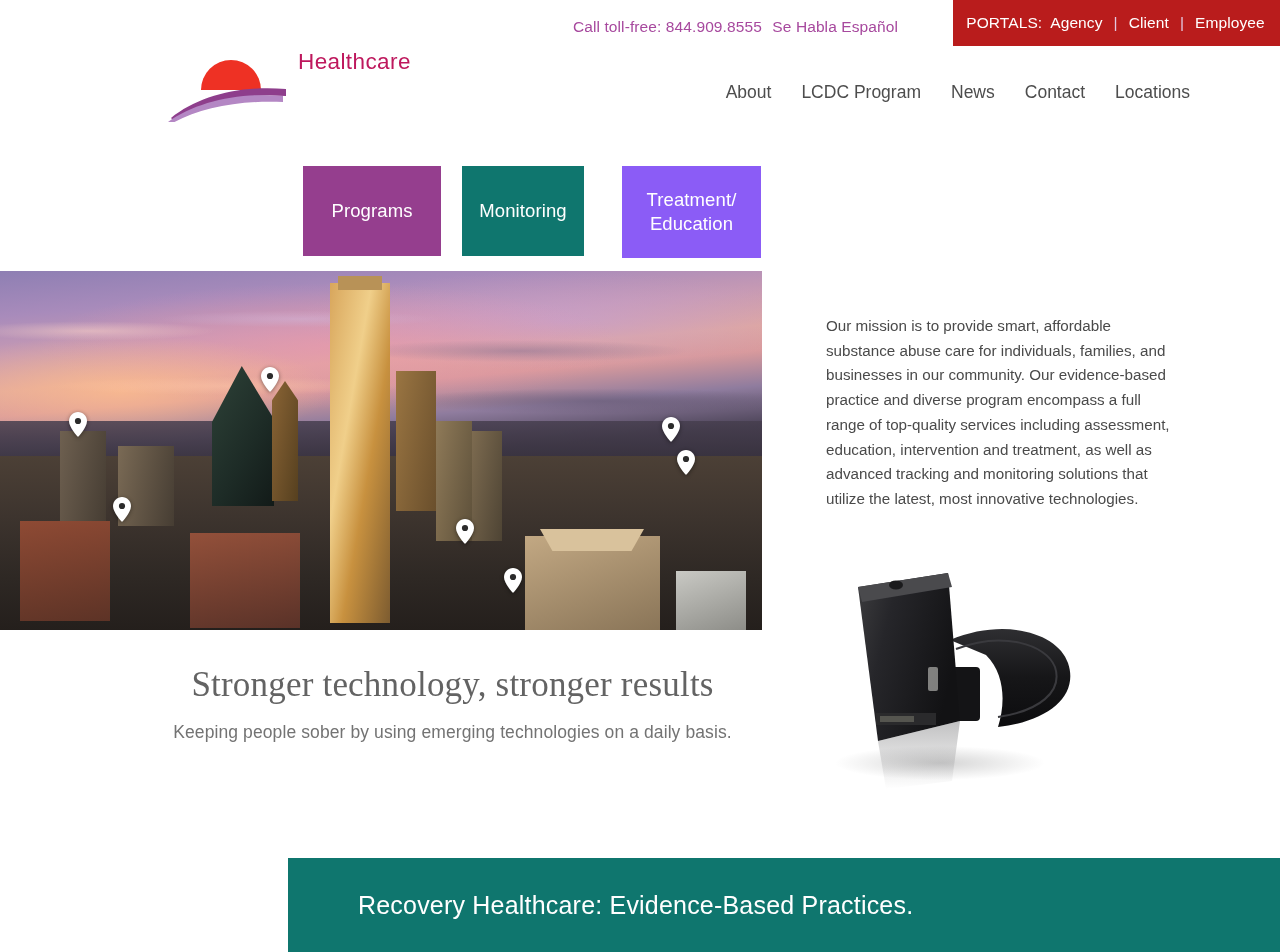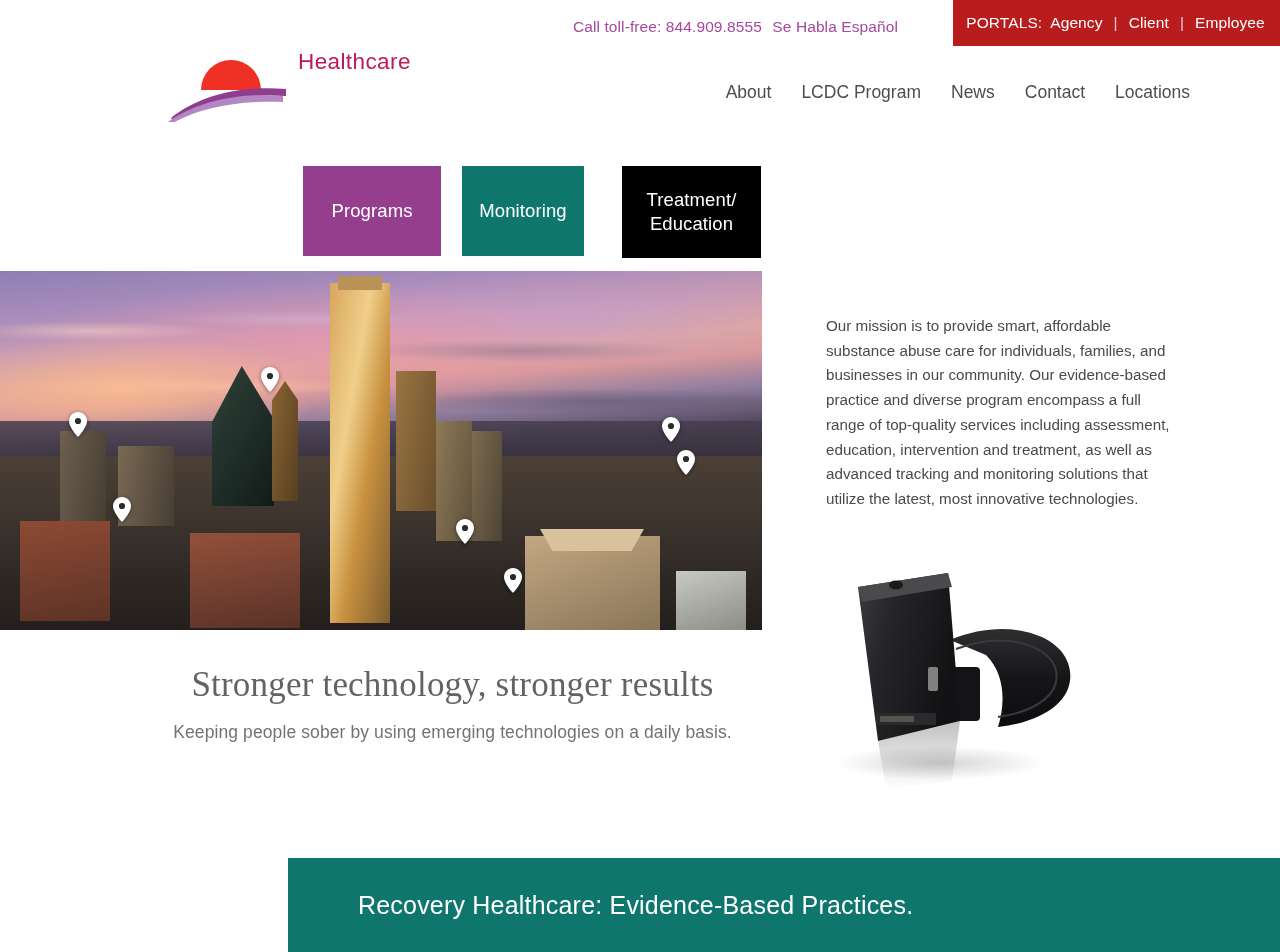--- a/index.html
+++ b/index.html
@@ -57,21 +57,21 @@
 
   
   #tiles { position:absolute; left:0; top:0; width:1280px; height:270px; }
   .tile {
     position:absolute; display:flex; align-items:center; justify-content:center;
     color:#ffffff; font-size:18.5px; text-align:center; line-height:1.28;
     letter-spacing:.1px;
   }
   #tile-programs  { left:303px; top:166px; width:138px; height:90px; background:#953E8E; }
   #tile-monitoring{ left:462px; top:166px; width:122px; height:90px; background:#0f766e; }
-  #tile-treatment { left:622px; top:166px; width:139px; height:92px; background:#000000; }
+  #tile-treatment { left:622px; top:166px; width:139px; height:92px; background:#8b5cf6; }
 
   
   #hero-image {
     position:absolute; left:0; top:271px; width:762px; height:359px;
     overflow:hidden;
   }
   .sky {
     position:absolute; left:0; top:0; width:762px; height:185px;
     background:
       radial-gradient(ellipse 300px 80px at 120px 120px, rgba(255,190,140,.75), rgba(255,190,140,0) 70%),

